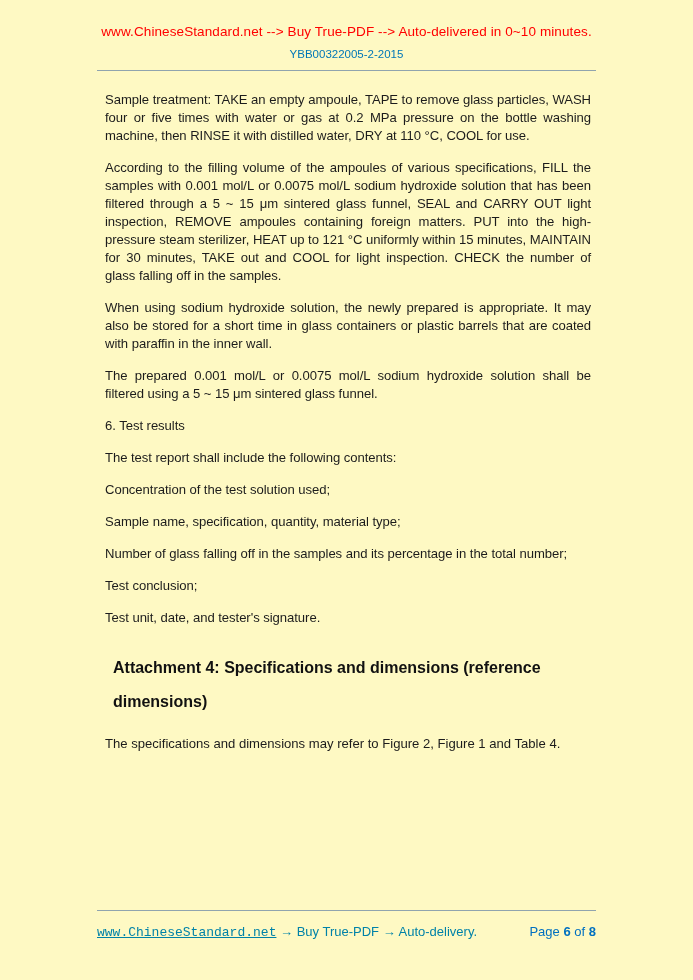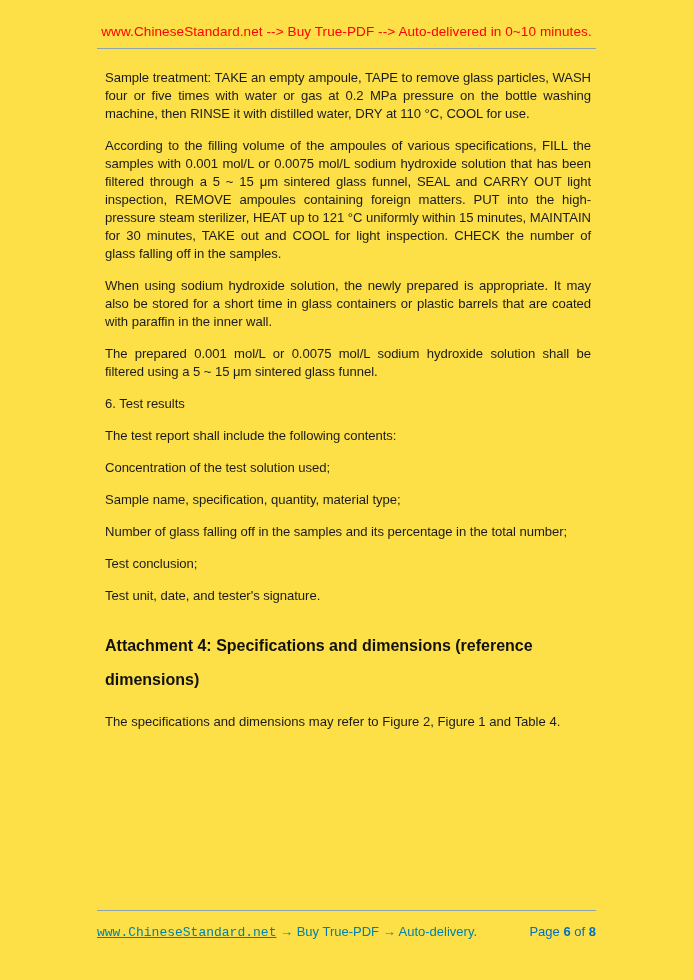--- a/index.html
+++ b/index.html
@@ -1,20 +1,20 @@
 <!DOCTYPE html>
 <html><head>
 <meta charset="utf-8">
 <style>
   html, body { margin: 0; padding: 0; background: #ffffff; }
   .page {
     position: relative;
     width: 693px;
     height: 980px;
-    background: #fde047;
+    background: #fef9c3;
     font-family: "Liberation Sans", sans-serif;
     overflow: hidden;
     margin: 0 auto;
   }
   .header { text-align: center; padding-top: 24px; }
   .promo {
     color: #ff0000;
     font-size: 13.5px;
     margin: 0 0 9px 0;
     letter-spacing: 0.1px;
@@ -38,21 +38,21 @@
     line-height: 18px;
     margin: 10px 0 14px 0;
     text-align: justify;
     letter-spacing: -0.05px;
   }
   h2.attachment {
     font-size: 16px;
     font-weight: bold;
     color: #111111;
     line-height: 34px;
-    margin: 24px 0 16px 0;
+    margin: 24px 0 16px 8px;
     text-align: left;
   }
   p.closing {
     font-size: 13.1px;
     line-height: 18px;
     margin: 0;
     text-align: left;
   }
   .footer {
     position: absolute;
@@ -77,20 +77,21 @@
   .page-info { color: #0070c0; }
   .page-num { font-weight: bold; }
 </style>
 </head>
 <body>
 
 <div class="page">
 
   <div class="header">
     <p class="promo">www.ChineseStandard.net --&gt; Buy True-PDF --&gt; Auto-delivered in 0~10 minutes.</p>
+    <p class="docnum">YBB00322005-2-2015</p>
     <div class="rule"></div>
   </div>
 
   <div class="content">
     <p class="body">Sample treatment: TAKE an empty ampoule, TAPE to remove glass particles, WASH four or five times with water or gas at 0.2 MPa pressure on the bottle washing machine, then RINSE it with distilled water, DRY at 110 °C, COOL for use.</p>
     <p class="body">According to the filling volume of the ampoules of various specifications, FILL the samples with 0.001 mol/L or 0.0075 mol/L sodium hydroxide solution that has been filtered through a 5 ~ 15 μm sintered glass funnel, SEAL and CARRY OUT light inspection, REMOVE ampoules containing foreign matters. PUT into the high-pressure steam sterilizer, HEAT up to 121 °C uniformly within 15 minutes, MAINTAIN for 30 minutes, TAKE out and COOL for light inspection. CHECK the number of glass falling off in the samples.</p>
     <p class="body">When using sodium hydroxide solution, the newly prepared is appropriate. It may also be stored for a short time in glass containers or plastic barrels that are coated with paraffin in the inner wall.</p>
     <p class="body">The prepared 0.001 mol/L or 0.0075 mol/L sodium hydroxide solution shall be filtered using a 5 ~ 15 μm sintered glass funnel.</p>
     <p class="body">6. Test results</p>
     <p class="body">The test report shall include the following contents:</p>

